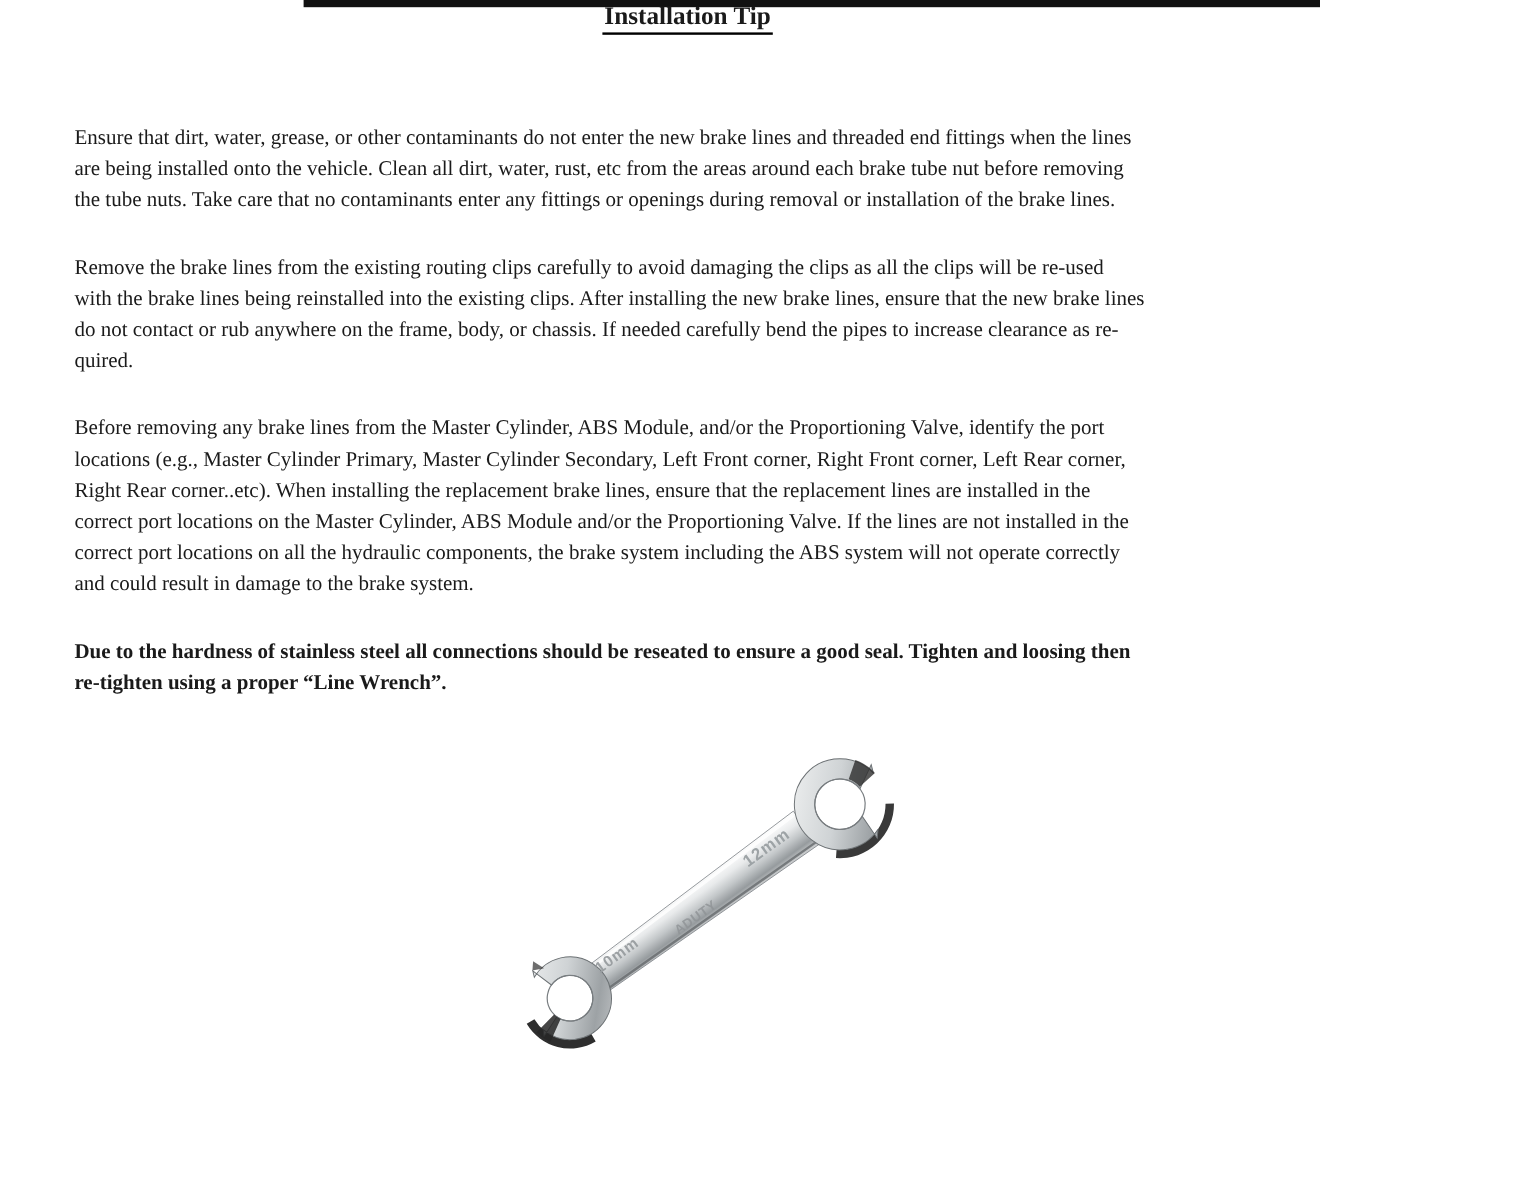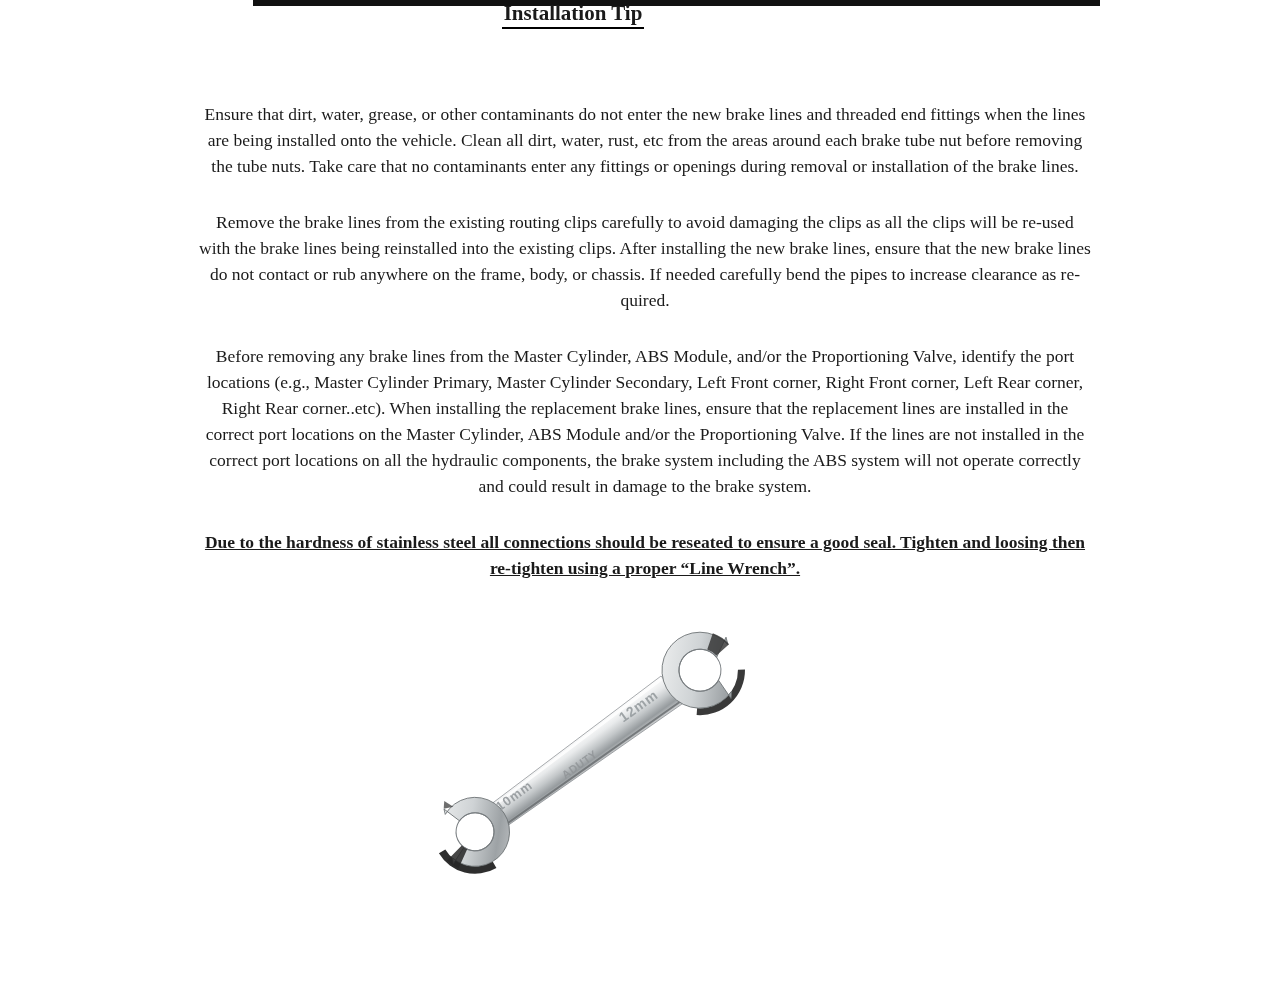--- a/index.html
+++ b/index.html
@@ -38,23 +38,22 @@
     position: absolute;
     left: 62px;
     top: 101px;
     width: 1166px;
     font-size: 17.5px;
     line-height: 26px;
   }
   .content p {
     margin: 0 0 30px 0;
     white-space: pre;
-    text-align: center;
   }
-  .content p.bold { font-weight: bold; text-decoration: underline; }
+  .content p.bold { font-weight: bold; }
   .wrench {
     position: absolute;
     left: 415px;
     top: 608px;
   }
   .wrench text {
     font-family: "Liberation Sans", sans-serif;
     font-weight: bold;
   }
 </style>

